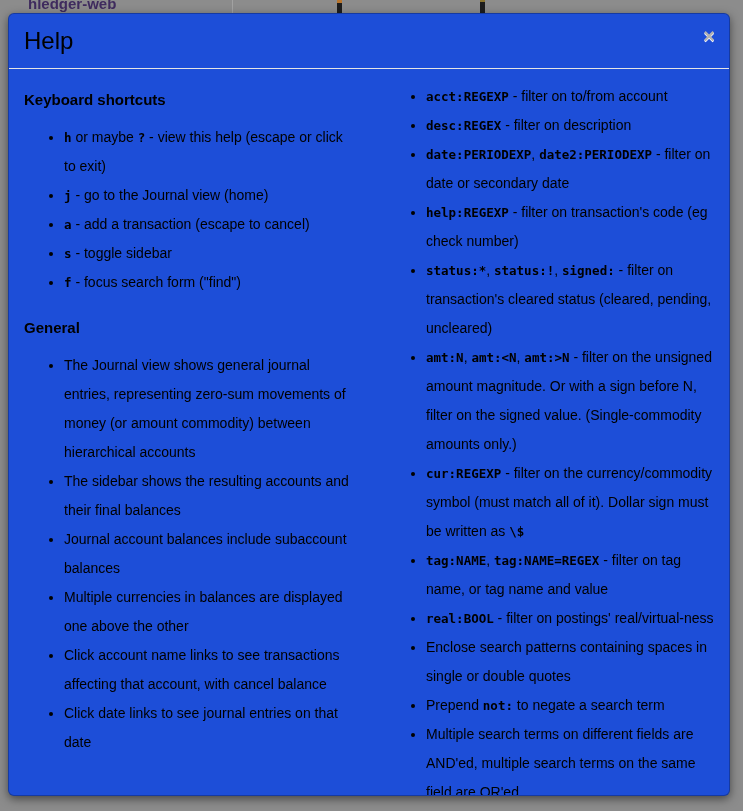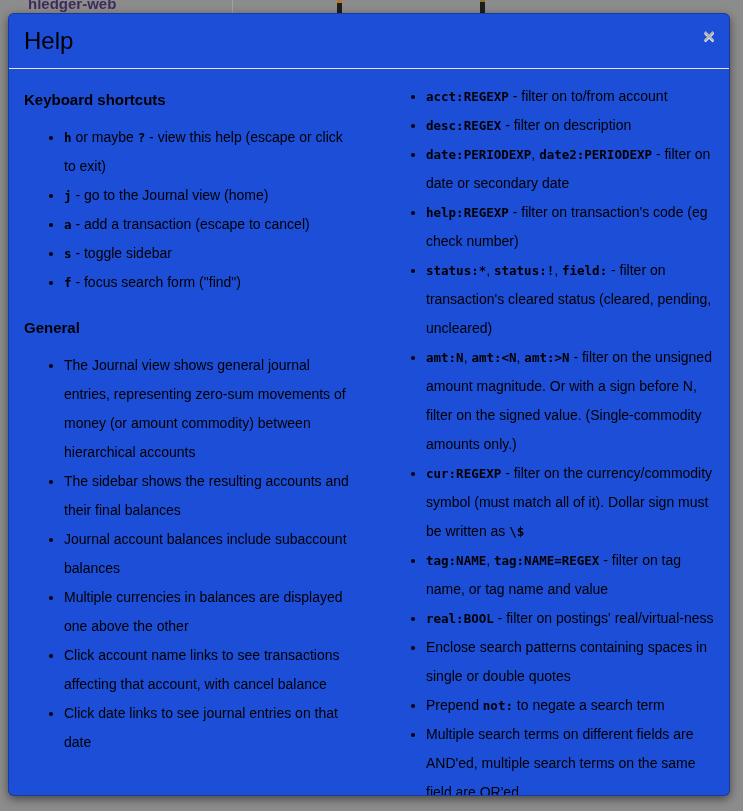--- a/index.html
+++ b/index.html
@@ -127,21 +127,21 @@
             <li>Click account name links to see transactions affecting that account, with cancel balance</li>
             <li>Click date links to see journal entries on that date</li>
           </ul>
       </div>
       <div class="col">
         <ul>
             <li><code>acct:REGEXP</code> - filter on to/from account</li>
             <li><code>desc:REGEX</code> - filter on description</li>
             <li><code>date:PERIODEXP</code>, <code>date2:PERIODEXP</code> - filter on date or secondary date</li>
             <li><code>help:REGEXP</code> - filter on transaction's code (eg check number)</li>
-            <li><code>status:*</code>, <code>status:!</code>, <code>field:</code> - filter on transaction's cleared status (cleared, pending, uncleared)</li>
+            <li><code>status:*</code>, <code>status:!</code>, <code>signed:</code> - filter on transaction's cleared status (cleared, pending, uncleared)</li>
             <li><code>amt:N</code>, <code>amt:&lt;N</code>, <code>amt:&gt;N</code> - filter on the unsigned amount magnitude. Or with a sign before N, filter on the signed value. (Single-commodity amounts only.)</li>
             <li><code>cur:REGEXP</code> - filter on the currency/commodity symbol (must match all of it). Dollar sign must be written as <code>\$</code></li>
             <li><code>tag:NAME</code>, <code>tag:NAME=REGEX</code> - filter on tag name, or tag name and value</li>
             <li><code>real:BOOL</code> - filter on postings' real/virtual-ness</li>
             <li>Enclose search patterns containing spaces in single or double quotes</li>
             <li>Prepend <code>not:</code> to negate a search term</li>
             <li>Multiple search terms on different fields are AND'ed, multiple search terms on the same field are OR'ed</li>
             <li>These search terms also work with command-line hledger</li>
           </ul>
       </div>

